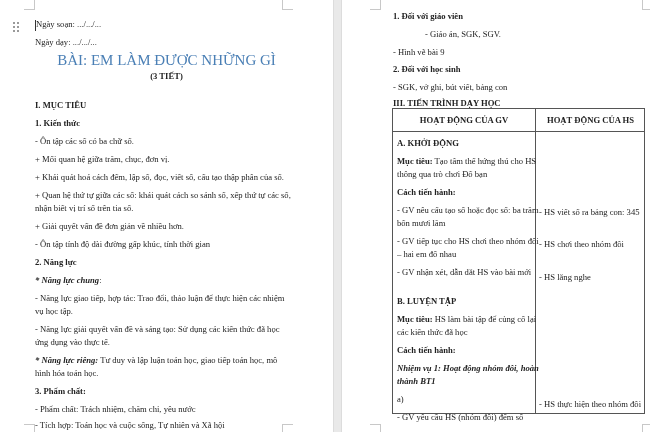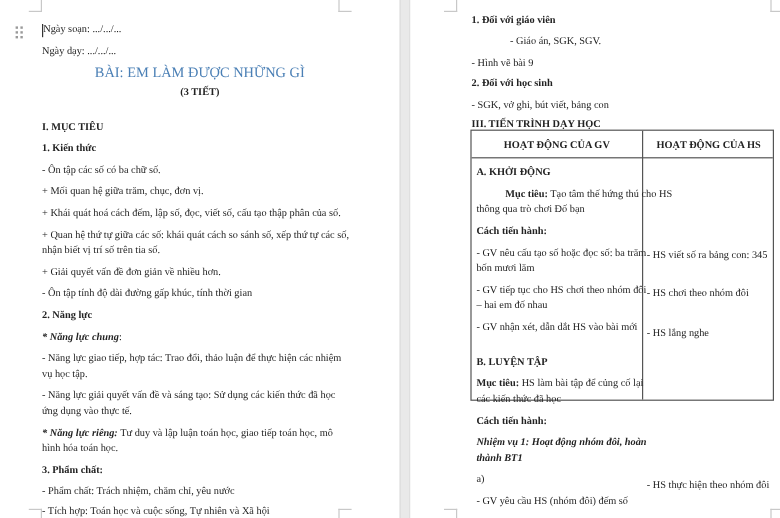--- a/index.html
+++ b/index.html
@@ -15,27 +15,27 @@
   .gutter { position: absolute; left: 333px; top: 0; width: 9px; height: 432px; background: #e9e9e9; border-left: 1px solid #dcdcdc; border-right: 1px solid #dcdcdc; box-sizing: border-box; }
   .corner { position: absolute; width: 10px; height: 10px; }
   .corner.tl { border-right: 1px solid #c8c8c8; border-bottom: 1px solid #c8c8c8; }
   .corner.tr { border-left: 1px solid #c8c8c8; border-bottom: 1px solid #c8c8c8; }
   .corner.bl { border-right: 1px solid #c8c8c8; border-top: 1px solid #c8c8c8; }
   .corner.br { border-left: 1px solid #c8c8c8; border-top: 1px solid #c8c8c8; }
 
   .line { position: absolute; font-size: 8.6px; white-space: nowrap; line-height: 11px; }
   .b { font-weight: bold; }
   .i { font-style: italic; }
-  .title { color: #4a7fb5; font-size: 12px; }
+  .title { color: #4a7fb5; font-size: 15px; }
   .center { text-align: center; }
   .drag-handle { position: absolute; left: 13px; top: 22px; width: 6px; height: 10px; display: grid; grid-template-columns: 2px 2px; gap: 2px 2px; }
   .drag-handle span { width: 2px; height: 2px; background: #9a9a9a; display: block; }
   .cursor { position: absolute; left: 35px; top: 20px; width: 1px; height: 11px; background: #333; }
 
-  .tbl { position: absolute; left: 50px; top: 108px; width: 253px; height: 226px; border: 1px solid #555; box-sizing: border-box; }
+  .tbl { position: absolute; left: 50px; top: 108px; width: 253px; height: 306px; border: 1px solid #555; box-sizing: border-box; }
   .tbl .vdiv { position: absolute; left: 142px; top: 0; bottom: 0; width: 1px; background: #555; }
   .tbl .hdiv { position: absolute; left: 0; right: 0; top: 22px; height: 1px; background: #555; }
   .tbl .cell-line { position: absolute; font-size: 8.6px; line-height: 11px; white-space: nowrap; }
 </style>
 </head>
 <body>
 
 <div id="page-left" class="page">
   <div class="corner tl" style="left:24px; top:-1px;"></div>
   <div class="corner tr" style="left:282px; top:-1px;"></div>
@@ -100,21 +100,21 @@
   <div class="line b" style="left:51px; top:98px;">III. TIẾN TRÌNH DẠY HỌC</div>
 
   <div class="tbl">
     <div class="vdiv"></div>
     <div class="hdiv"></div>
 
     <div class="cell-line b center" style="left:0; width:142px; top:6px;">HOẠT ĐỘNG CỦA GV</div>
     <div class="cell-line b center" style="left:143px; width:109px; top:6px;">HOẠT ĐỘNG CỦA HS</div>
 
     <div class="cell-line b" style="left:4px; top:29px;">A. KHỞI ĐỘNG</div>
-    <div class="cell-line" style="left:4px; top:47px;margin-left:24px;"><span class="b">Mục tiêu:</span><span> Tạo tâm thế hứng thú cho HS</span></div>
+    <div class="cell-line" style="left:4px; top:47px;"><span class="b">Mục tiêu:</span><span> Tạo tâm thế hứng thú cho HS</span></div>
     <div class="cell-line" style="left:4px; top:60px;">thông qua trò chơi Đố bạn</div>
     <div class="cell-line b" style="left:4px; top:78px;">Cách tiến hành:</div>
     <div class="cell-line" style="left:4px; top:96px;">- GV nêu cấu tạo số hoặc đọc số: ba trăm</div>
     <div class="cell-line" style="left:4px; top:109px;">bốn mươi lăm</div>
     <div class="cell-line" style="left:4px; top:127px;">- GV tiếp tục cho HS chơi theo nhóm đôi</div>
     <div class="cell-line" style="left:4px; top:140px;">– hai em đố nhau</div>
     <div class="cell-line" style="left:4px; top:158px;">- GV nhận xét, dẫn dắt HS vào bài mới</div>
 
     <div class="cell-line b" style="left:4px; top:187px;">B. LUYỆN TẬP</div>
     <div class="cell-line" style="left:4px; top:205px;"><span class="b">Mục tiêu:</span><span> HS làm bài tập để củng cố lại</span></div>

